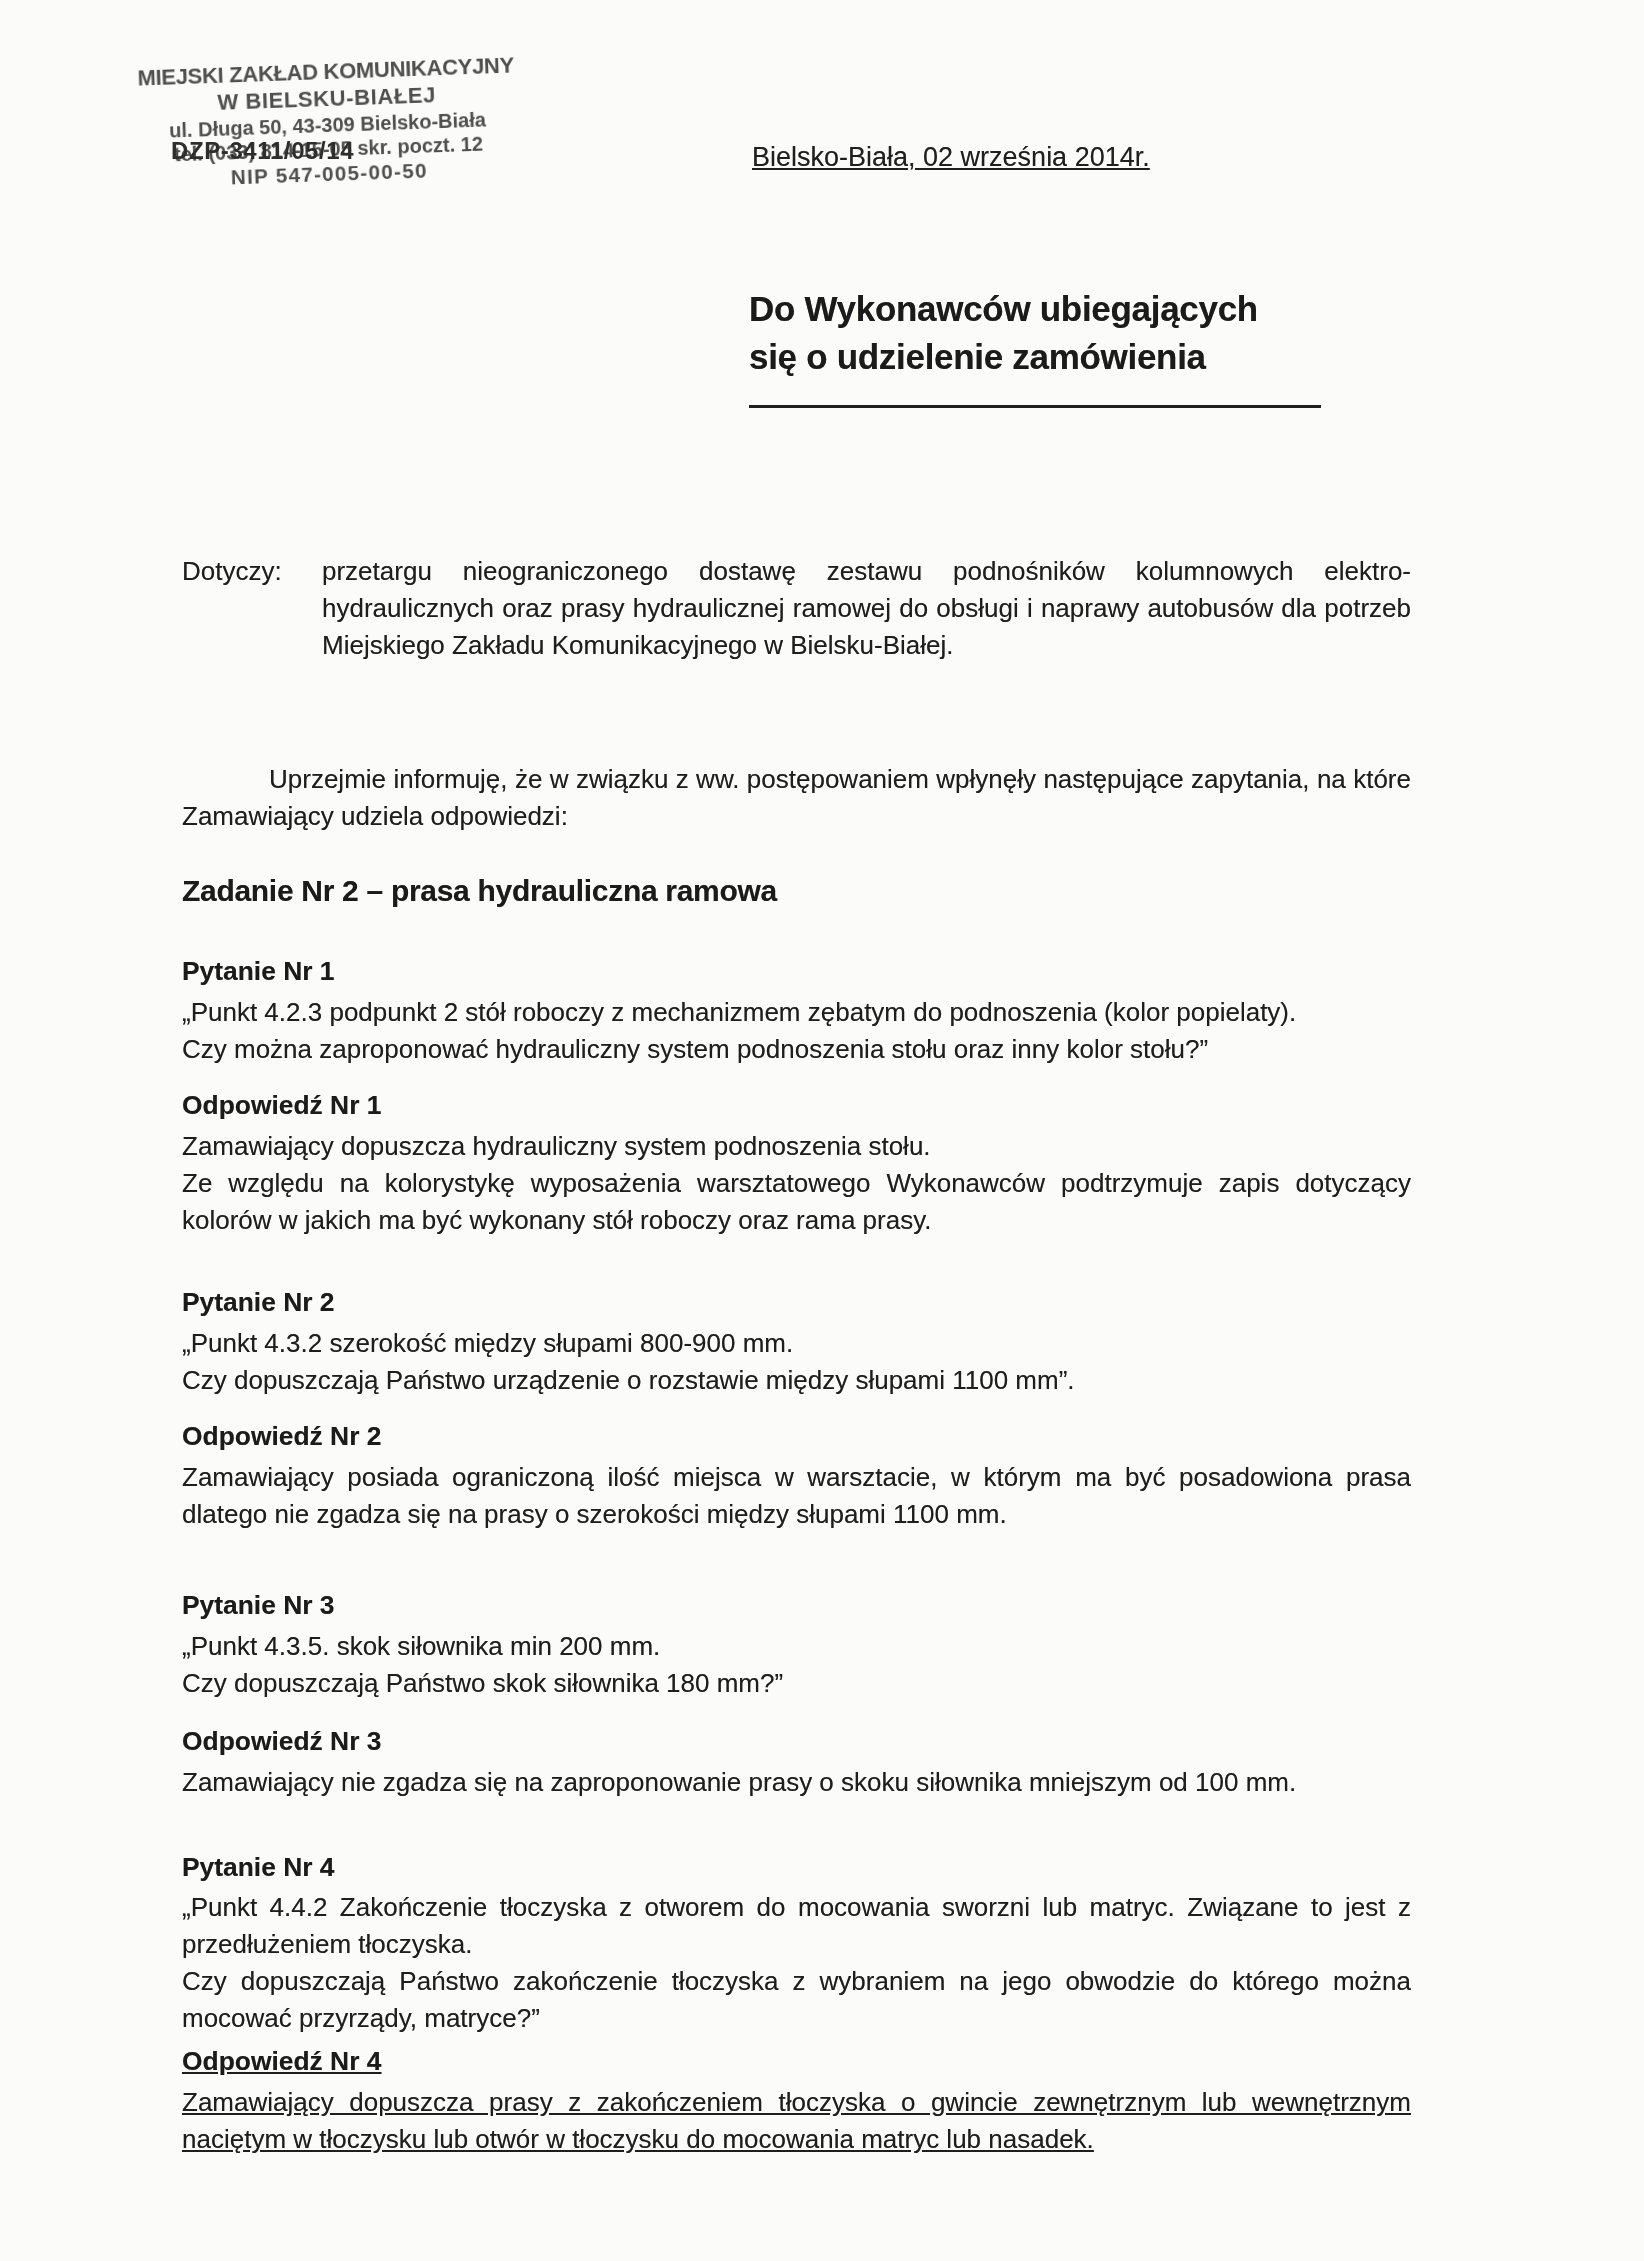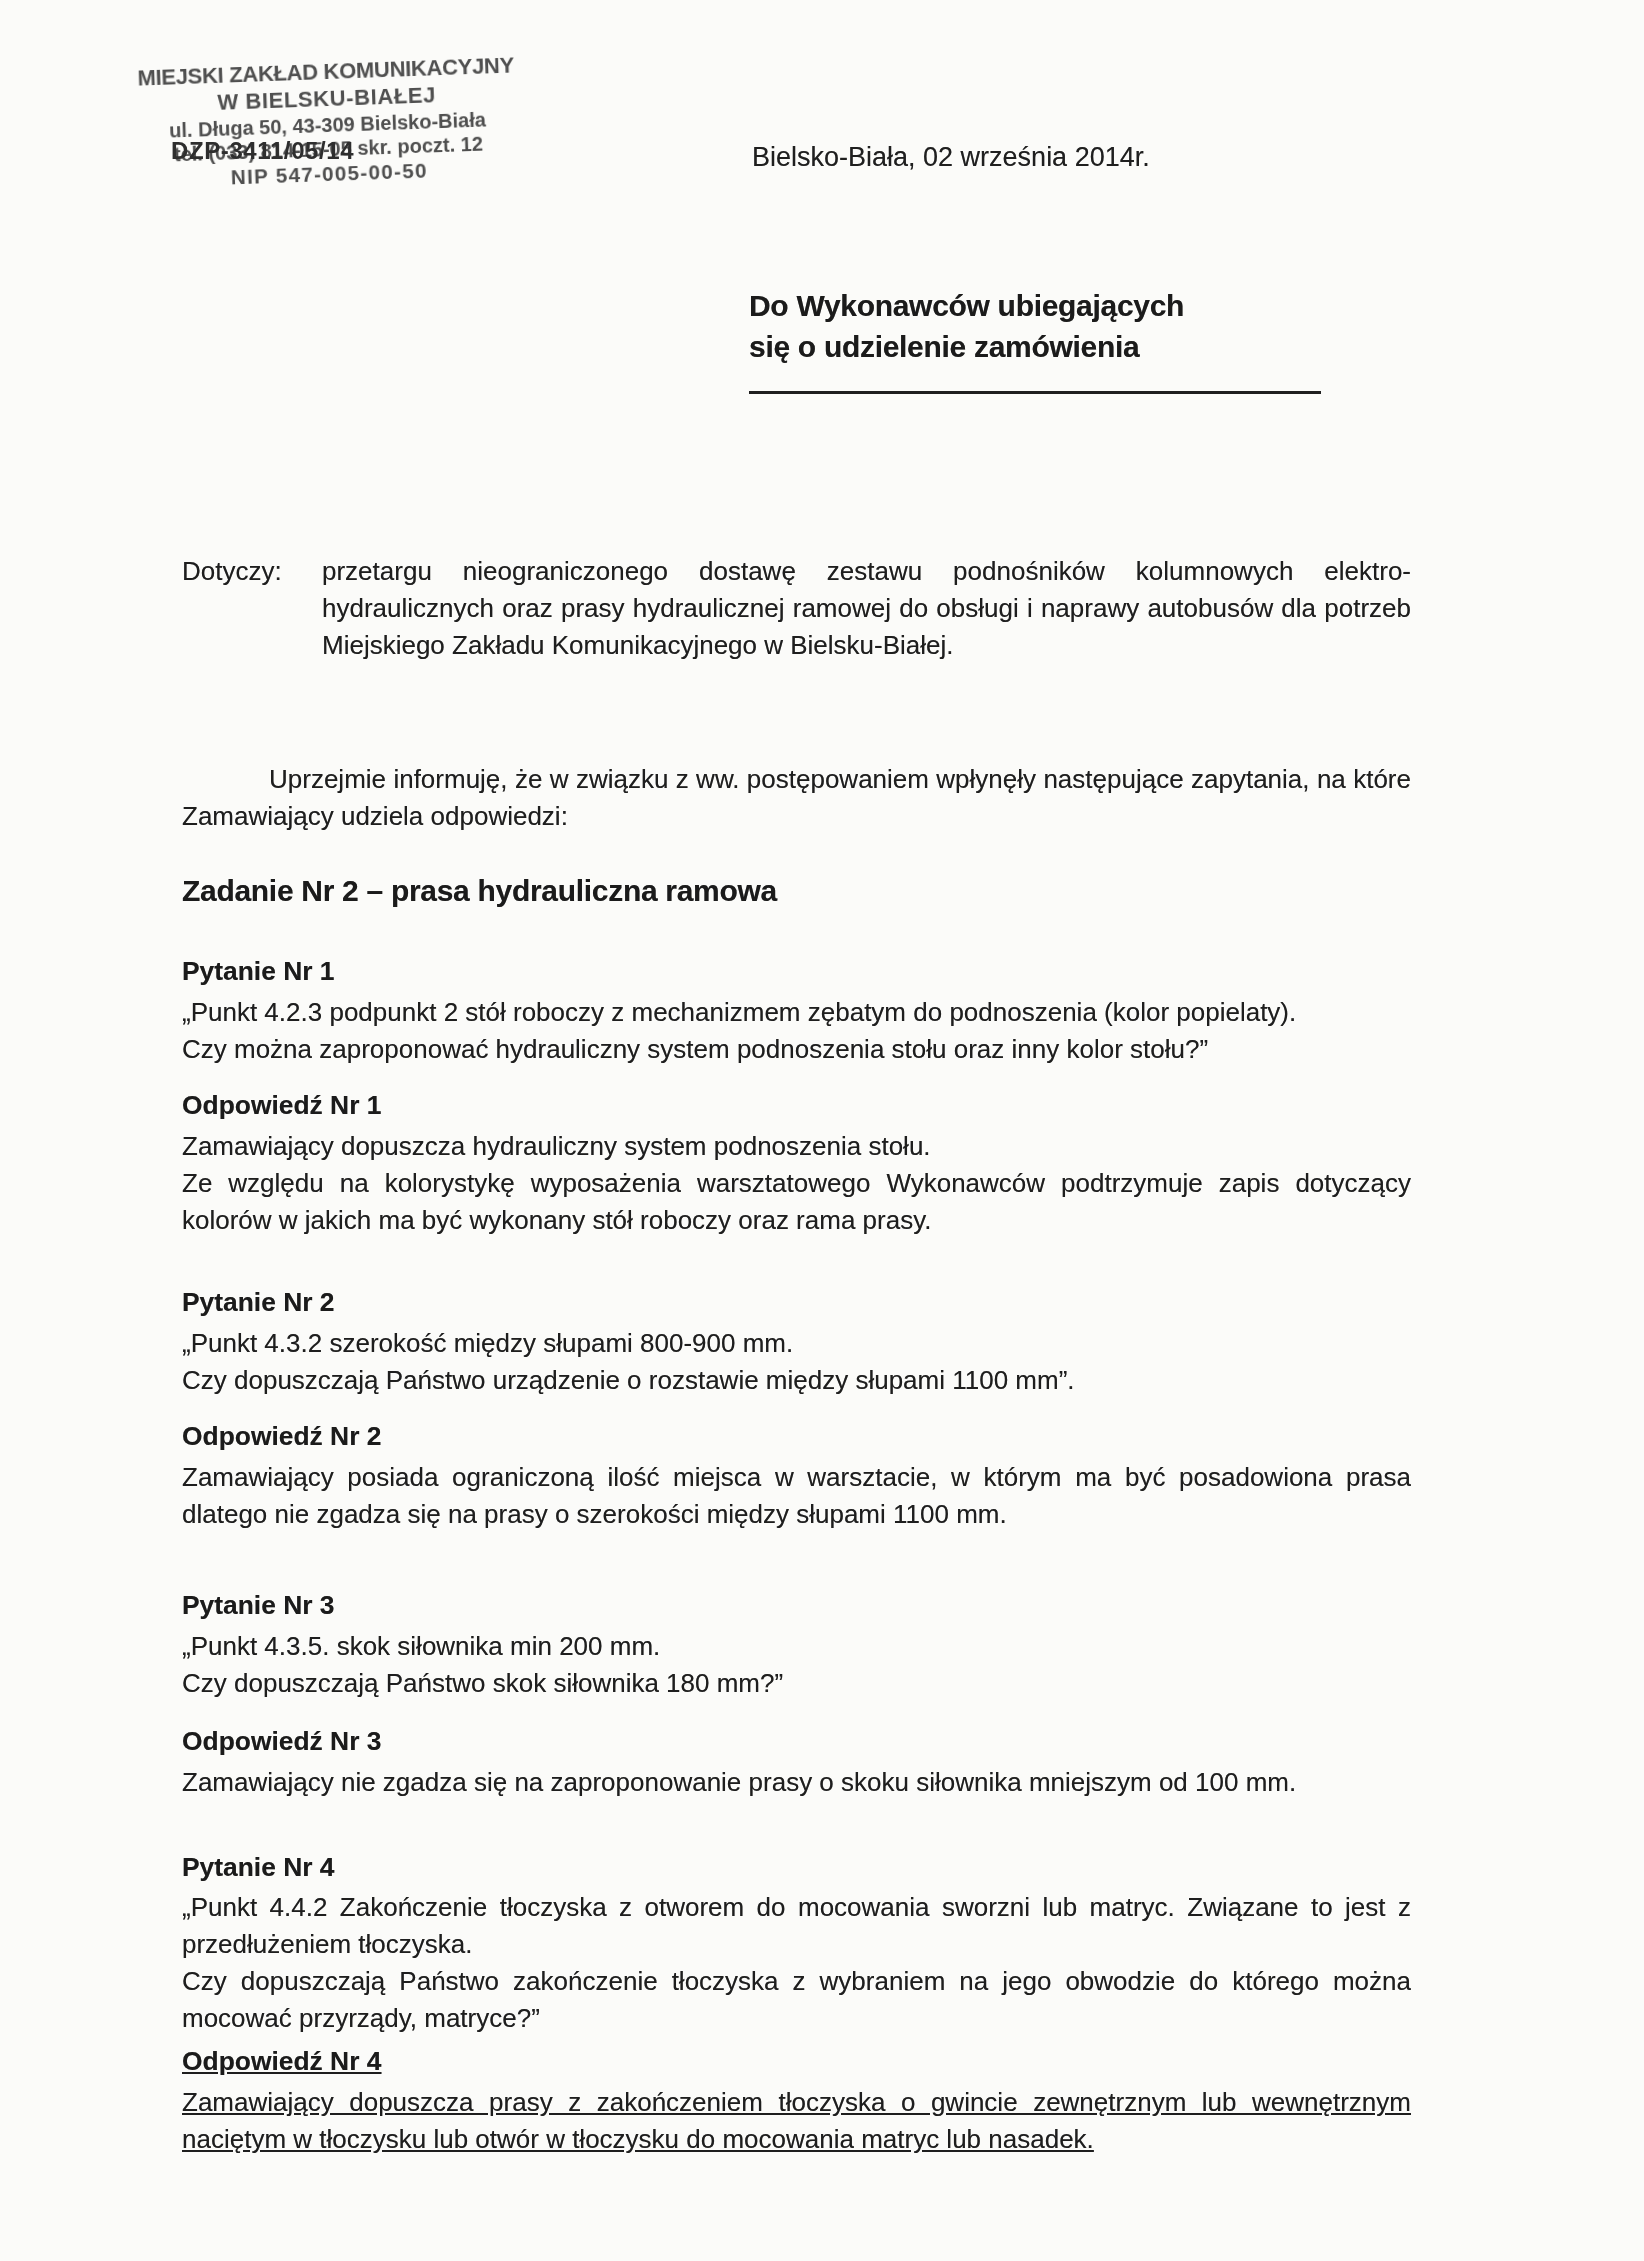--- a/index.html
+++ b/index.html
@@ -46,29 +46,30 @@
   }
 
   
   .date {
     position: absolute;
     left: 752px;
     top: 142px;
     font-size: 27px;
     color: #1f1f1f;
     text-shadow: 0 0 0.4px rgba(40,40,40,.5);
+    text-decoration: underline;
   }
 
   
   .title-block {
     position: absolute;
     left: 749px;
     top: 285px;
     width: 586px;
-    font-size: 30px;
+    font-size: 35px;
     font-weight: 700;
     line-height: 1.38;
     color: #1b1b1b;
     letter-spacing: -0.3px;
     text-shadow: 0 0 0.5px rgba(30,30,30,.55);
   }
   .title-rule {
     margin-top: 23px;
     width: 572px;
     border-top: 3.2px solid #1f1f1f;

